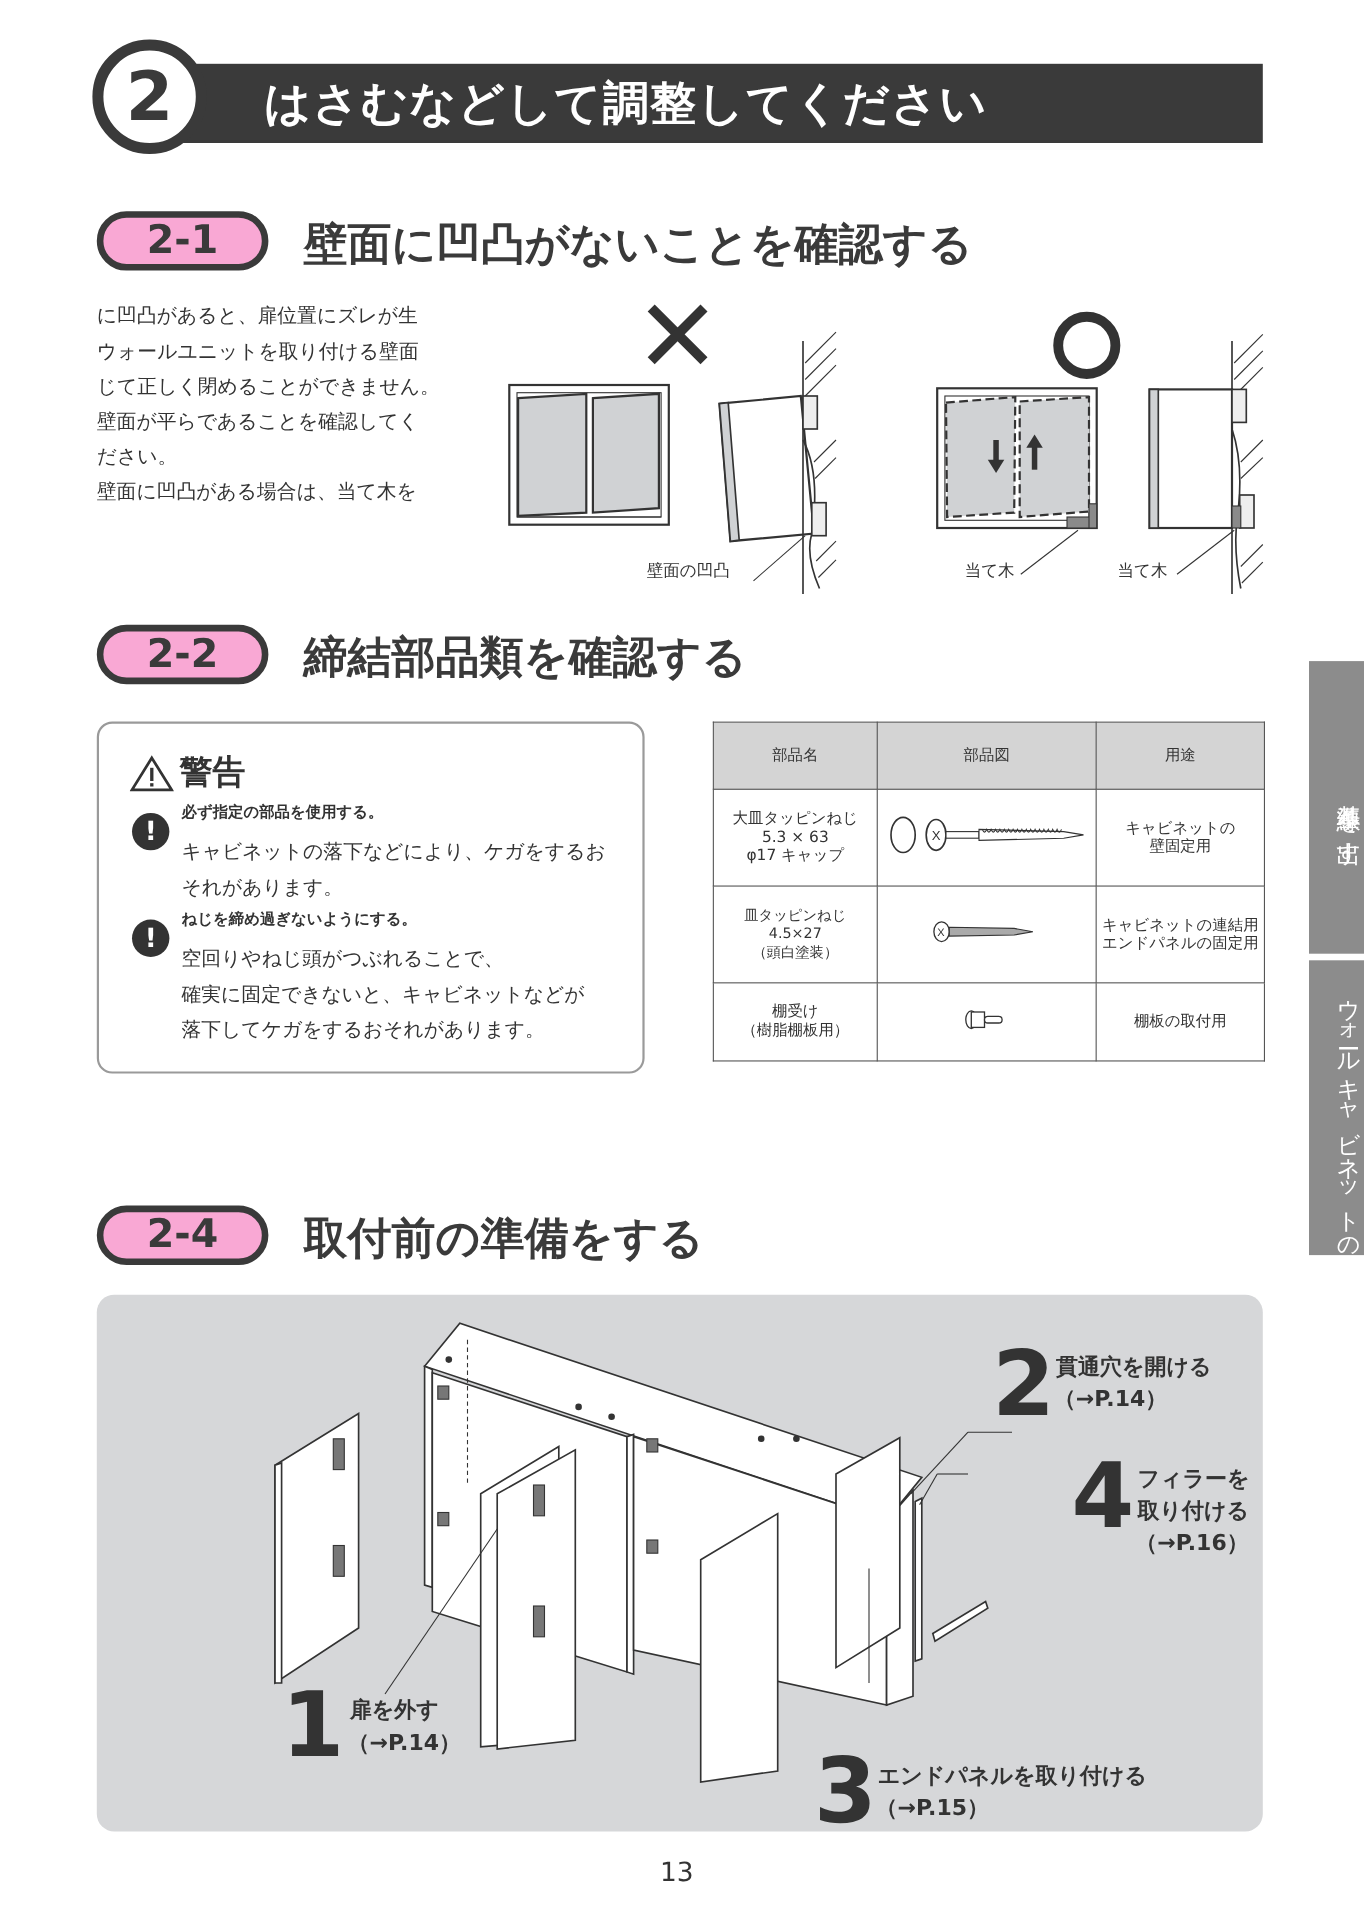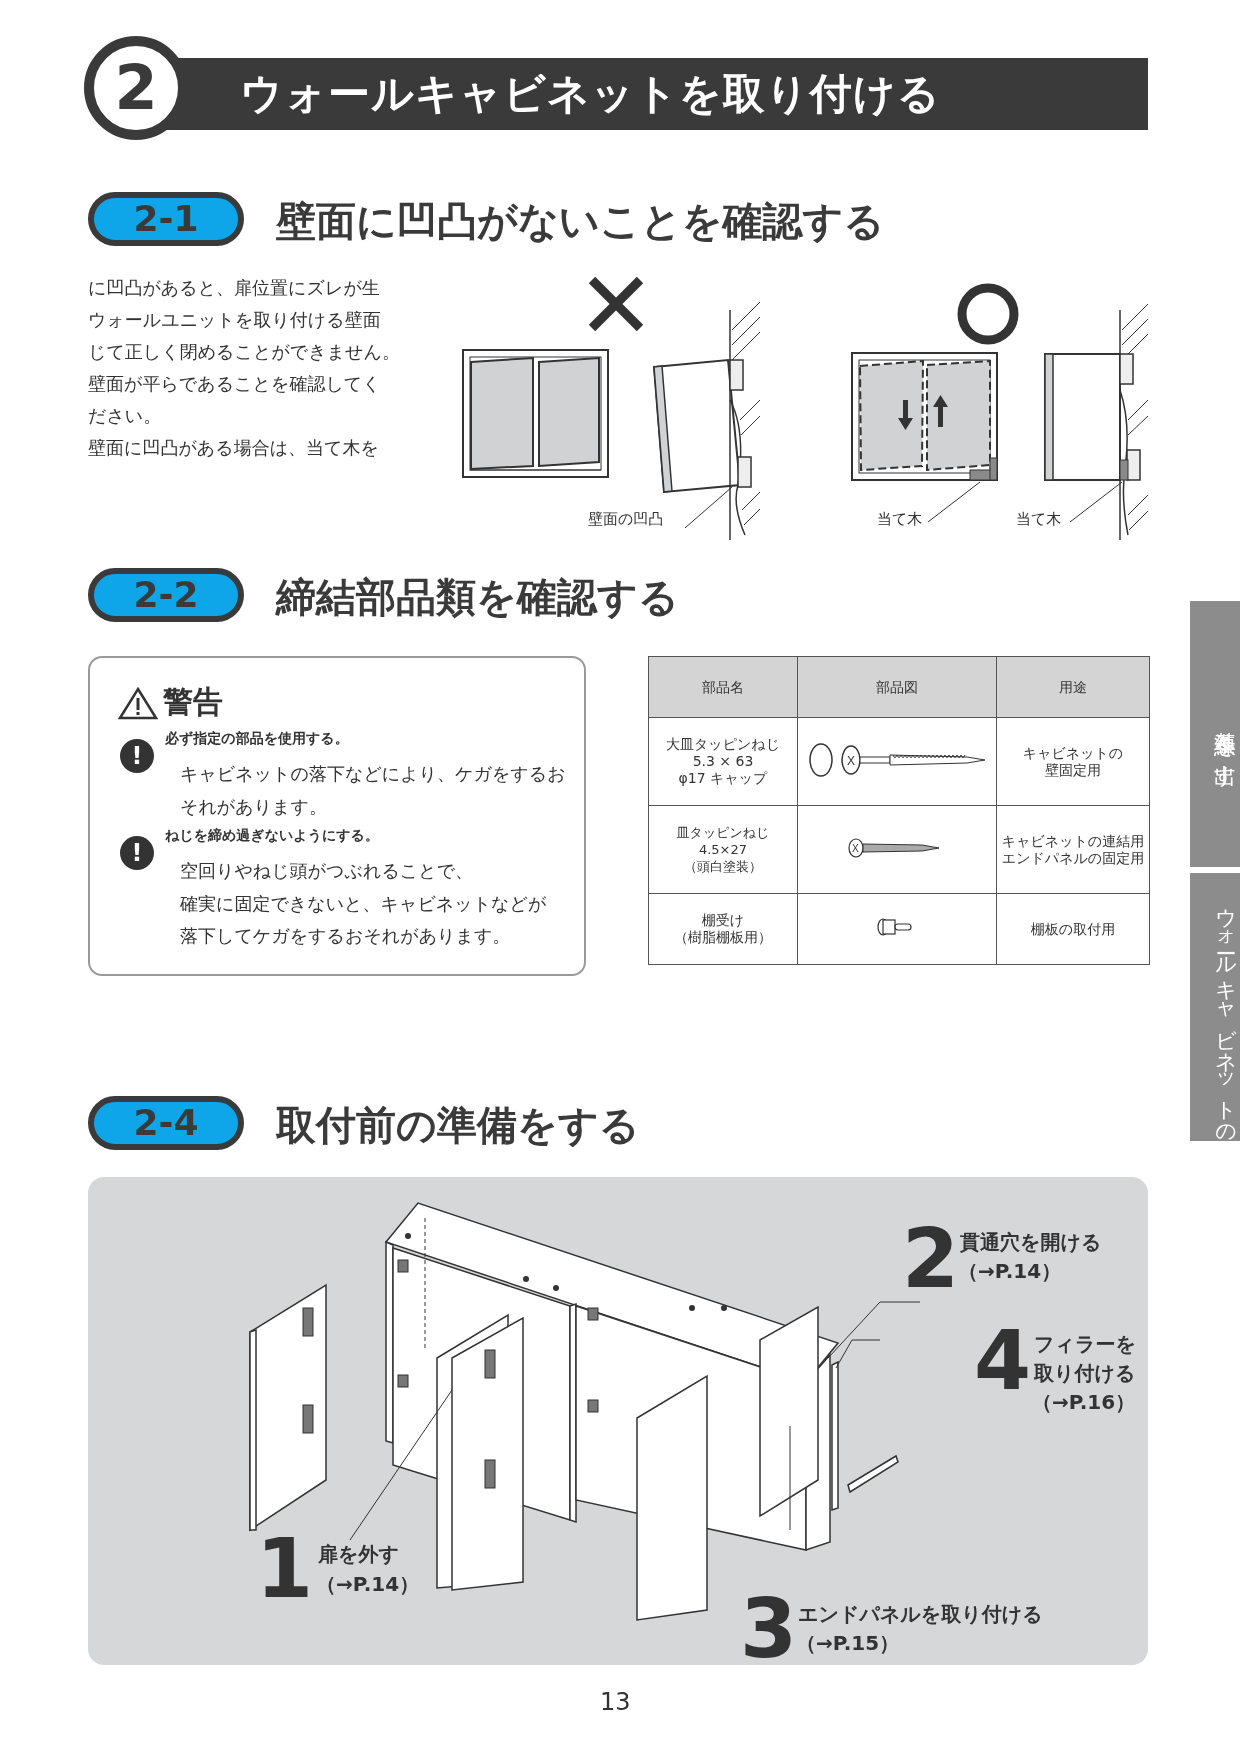--- a/index.html
+++ b/index.html
@@ -7,34 +7,34 @@
          font-family:"DejaVu Sans", "Liberation Sans", sans-serif; color:#333; }
   .abs { position:absolute; }
 
   
   .main-bar { left:150px; top:58px; width:998px; height:72px; background:#3a3a3a; }
   .main-title { left:240px; top:66px; font-size:42px; font-weight:bold; color:#fff; letter-spacing:1px; white-space:nowrap; }
   .main-circle { left:84px; top:36px; width:104px; height:104px; border:10px solid #3a3a3a; border-radius:50%; background:#fff; box-sizing:border-box; text-align:center; }
   .main-num { font-size:62px; font-weight:bold; color:#3a3a3a; line-height:84px; }
 
   
-  .sec-pill { width:156px; height:54px; border:6px solid #3a3a3a; border-radius:30px; box-sizing:border-box; text-align:center; background:#0ea5e9; }
+  .sec-pill { width:156px; height:54px; border:6px solid #3a3a3a; border-radius:30px; box-sizing:border-box; text-align:center; background:#f9a8d4; }
   .sec-pill span { font-size:36px; font-weight:bold; color:#3a3a3a; line-height:42px; }
   .sec-title { font-size:40px; font-weight:bold; color:#3a3a3a; white-space:nowrap; }
 
   
   .body-text { font-size:18px; line-height:32px; color:#333; }
 
   .caption { font-size:15px; color:#333; white-space:nowrap; }
 
   
   .warn-box { left:88px; top:656px; width:498px; height:320px; border:2px solid #9a9a9a; border-radius:14px; box-sizing:border-box; background:#fff; }
   .warn-title { font-size:30px; font-weight:bold; color:#333; }
   .warn-head { font-size:14px; font-weight:bold; color:#333; white-space:nowrap; }
-  .warn-line { font-size:18px; color:#333; white-space:nowrap;margin-left:15px; }
+  .warn-line { font-size:18px; color:#333; white-space:nowrap; }
   .excl { width:34px; height:34px; border-radius:50%; background:#333; color:#fff; text-align:center; font-weight:bold; font-size:24px; line-height:34px; }
 
   
   table.parts { position:absolute; left:648px; top:656px; width:502px; border-collapse:collapse; font-size:14px; color:#333; }
   table.parts th, table.parts td { border:1px solid #555; text-align:center; padding:18px 4px; line-height:17px; }
   table.parts th { background:#d4d4d4; font-weight:normal; height:24px; }
 
   
   .side-tab { left:1190px; width:50px; background:#8c8c8c; color:#fff; font-size:22px; writing-mode:vertical-rl; text-align:center; box-sizing:border-box; padding-top:22px; letter-spacing:2px; }
 
@@ -42,21 +42,21 @@
   .panel { left:88px; top:1177px; width:1060px; height:488px; background:#d6d7d9; border-radius:16px; }
   .step-num { font-size:82px; font-weight:bold; color:#333; line-height:82px; }
   .step-label { font-size:20px; font-weight:bold; color:#333; line-height:28px; white-space:nowrap; }
 
   .page-num { left:600px; top:1688px; font-size:24px; color:#333; }
 </style>
 </head>
 <body>
 
 <div class="abs main-bar"></div>
-<div class="abs main-title">ウォールキャビネットを取り付ける</div>
+<div class="abs main-title">はさむなどして調整してください</div>
 <div class="abs main-circle">
   <span class="main-num">2</span>
 </div>
 
 <div class="abs sec-pill" style="left:88px;top:192px;">
   <span>2-1</span>
 </div>
 <div class="abs sec-title" style="left:276px;top:194px;">壁面に凹凸がないことを確認する</div>
 
 <div class="abs body-text" style="left:88px;top:272px;width:340px;">

